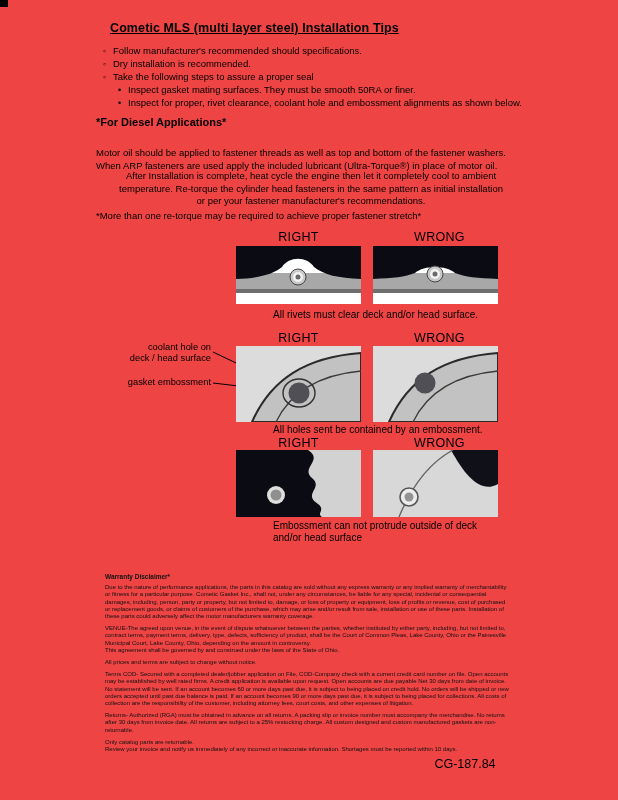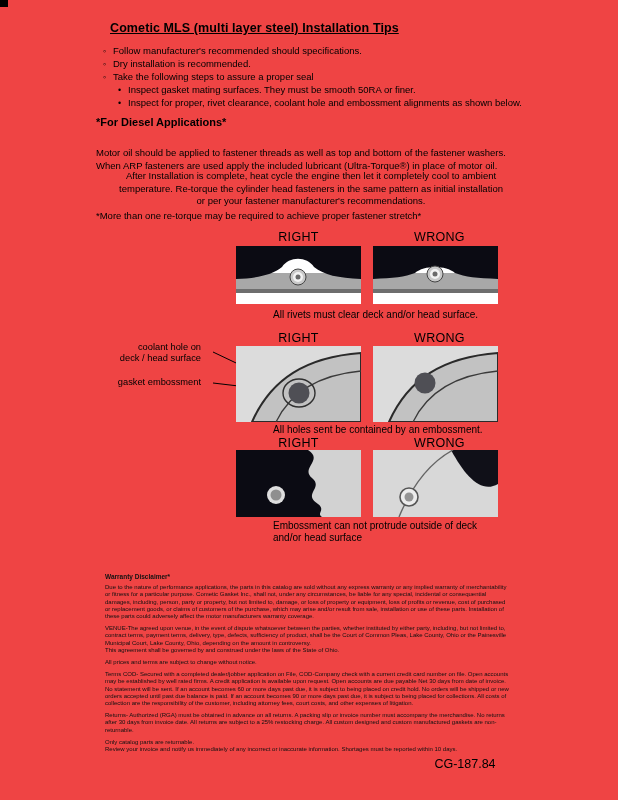--- a/index.html
+++ b/index.html
@@ -33,21 +33,21 @@
   .panel { width:125px; overflow:hidden; }
   .panel svg { display:block; width:100%; height:100%; }
   .row1-panel { top:246px; height:58px; }
   .row2-panel { top:346px; height:76px; }
   .row3-panel { top:450px; height:67px; }
   .pL { left:236px; } .pR { left:373px; }
 
   .caption { left:243px; width:280px; font-size:10px; line-height:11.5px; white-space:pre-line;margin-left:30px; }
   .cap1 { top:309px; } .cap2 { top:424px; } .cap3 { top:520px; }
 
-  .diagram-label { left:73px; width:128px; text-align:right; font-size:9.3px; line-height:11px; white-space:pre-line; }
+  .diagram-label { left:83px; width:128px; text-align:right; font-size:9.3px; line-height:11px; white-space:pre-line; }
   .lbl1 { top:342px; } .lbl2 { top:377px; }
   .leader-lines { left:213px; top:346px; width:90px; height:52px; pointer-events:none; }
 
   .disclaimer { left:105px; top:573px; width:407px; font-size:6px; line-height:7.2px; color:#111; }
   .disclaimer .dh { font-size:6.5px; font-weight:bold; margin-bottom:4px; }
   .disclaimer p { margin-bottom:5px; white-space:pre-line; }
 
   .footer { left:400px; top:757px; width:130px; text-align:center; font-size:12.5px; }
 </style>
 </head>

